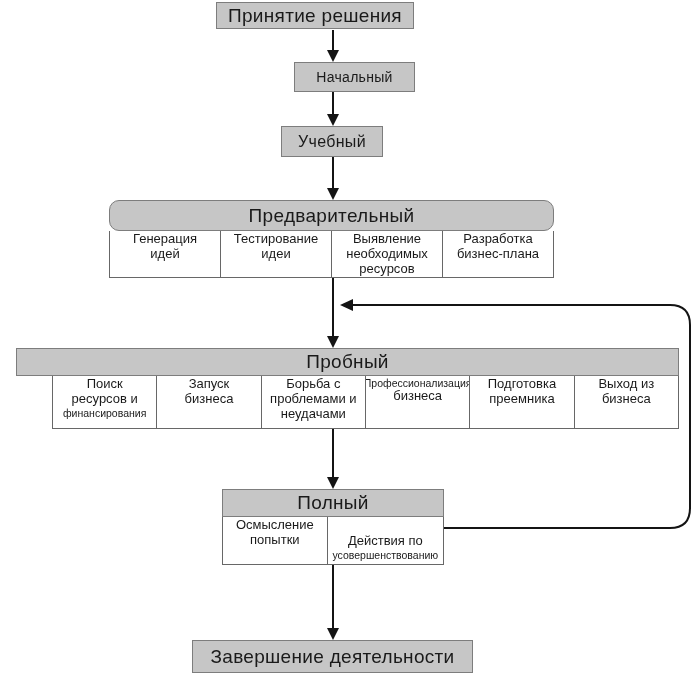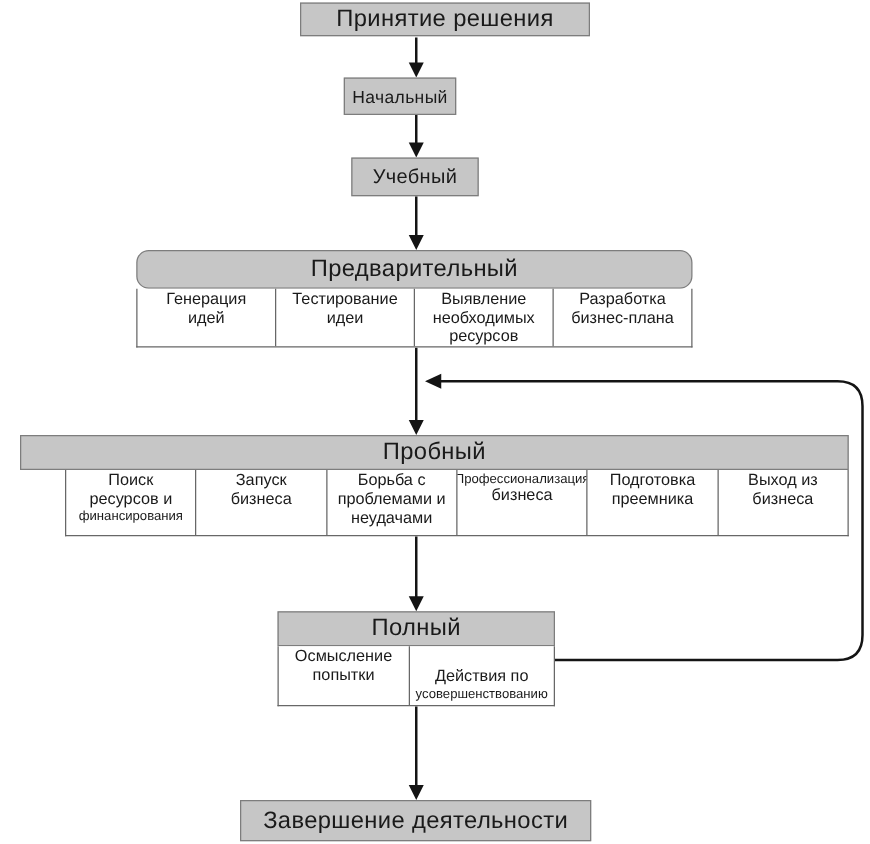--- a/index.html
+++ b/index.html
@@ -32,22 +32,22 @@
     box-sizing: border-box;
     background: var(--box-fill, #c6c6c6);
     border: 1px solid var(--box-border, #7d7d7d);
     display: flex;
     align-items: center;
     justify-content: center;
     text-align: center;
     font-size: 19px;
     letter-spacing: 0.3px;
   }
-  #decision   { left: 216px; top: 2px;   width: 232px; height: 27px; margin-left: 24px; }
-  #initial    { left: 275px; top: 62px;  width: 90px; height: 30px; font-size: 14px; }
+  #decision   { left: 216px; top: 2px;   width: 198px; height: 27px; }
+  #initial    { left: 294px; top: 62px;  width: 121px; height: 30px; font-size: 14px; }
   #training   { left: 281px; top: 126px; width: 102px; height: 31px; font-size: 16px; }
   #completion { left: 192px; top: 640px; width: 281px; height: 33px; }
 
   .section { position: absolute; box-sizing: border-box; }
   #preliminary { left: 109px; top: 200px; width: 445px; }
   #trial       { left: 16px;   top: 348px; width: 663px; }
   #full        { left: 222px; top: 489px; width: 222px; }
 
   .section-header {
     box-sizing: border-box;

